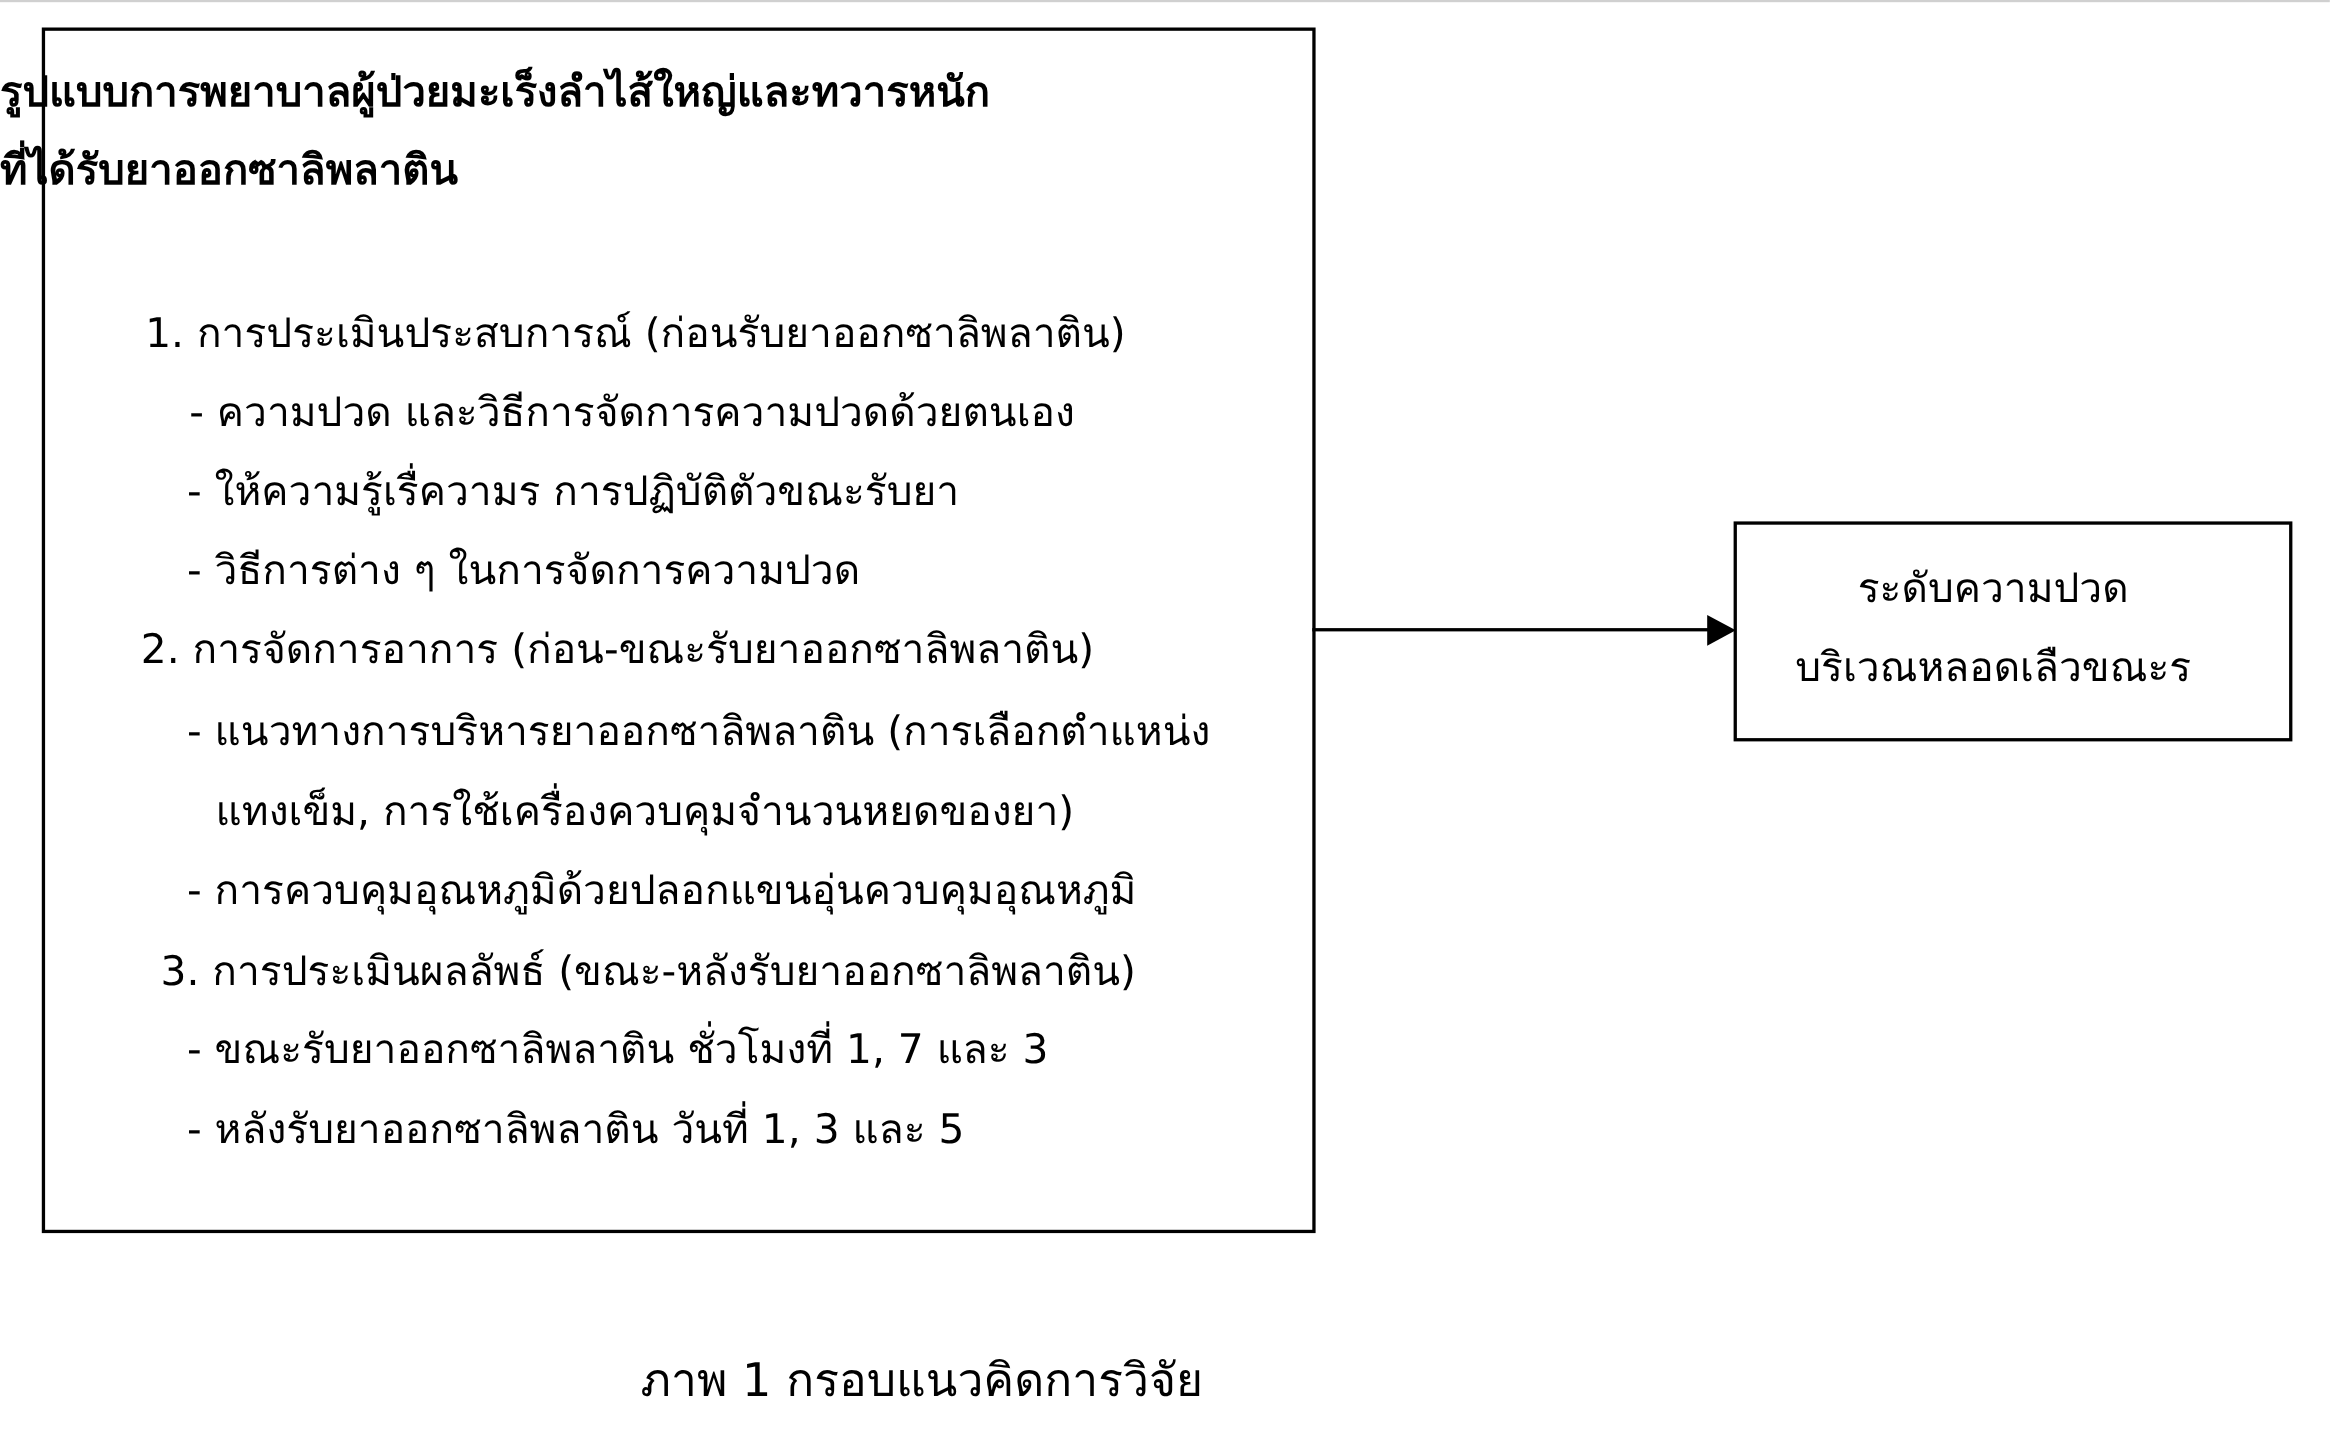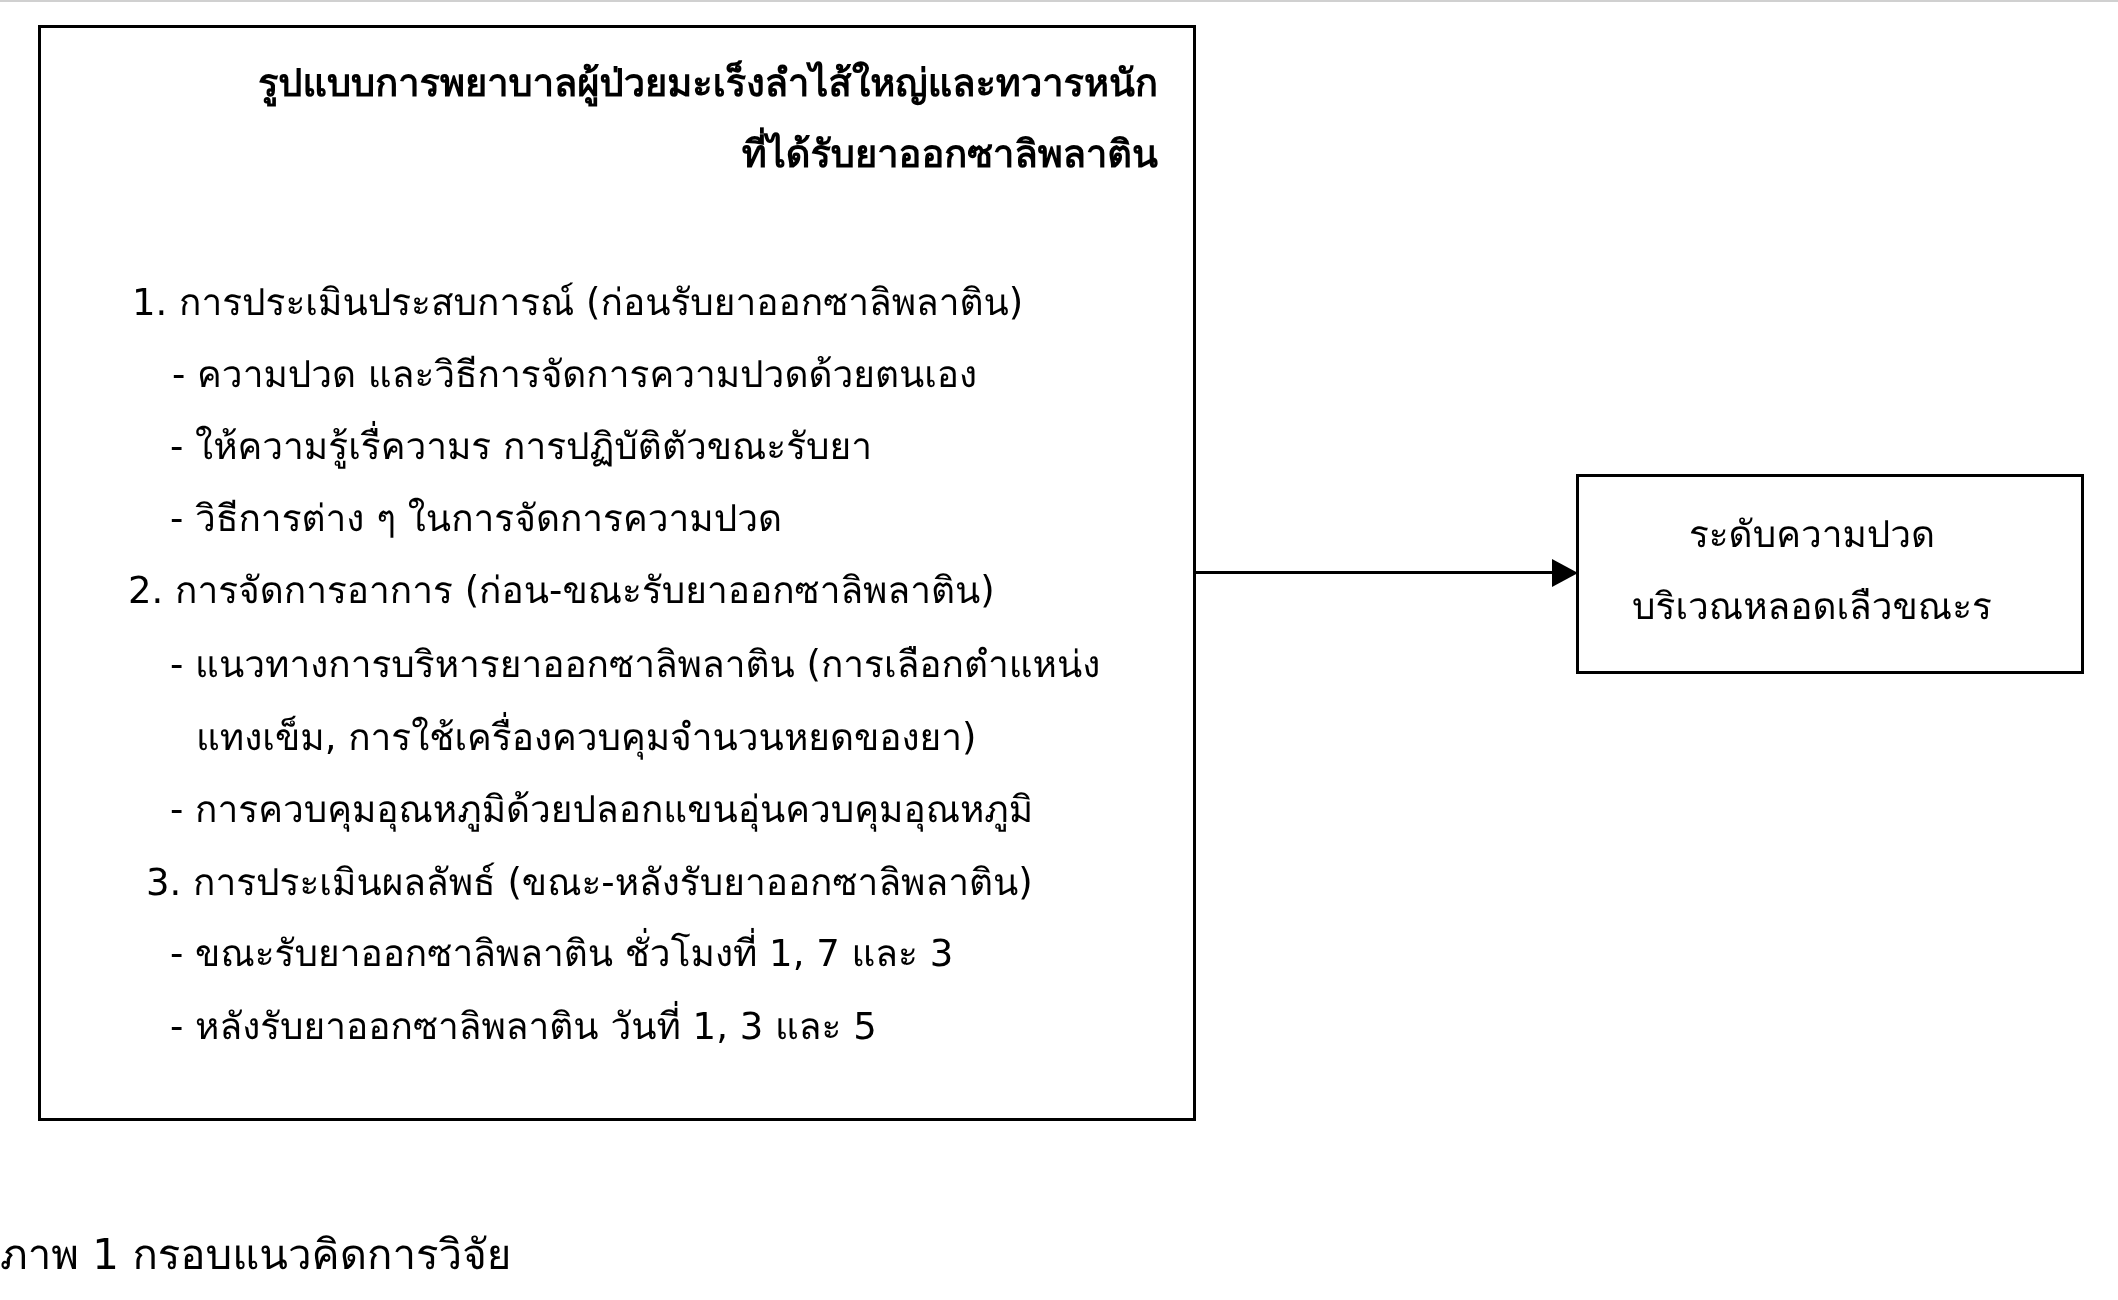--- a/index.html
+++ b/index.html
@@ -4,25 +4,25 @@
 <style>
   html, body { margin: 0; padding: 0; background: #ffffff; }
   body { width: 2118px; height: 1300px; position: relative; overflow: hidden;
          font-family: "DejaVu Sans", "Liberation Sans", sans-serif; color: #000; }
   .topline { position: absolute; left: 0; top: 0; width: 2118px; height: 2px; background: #d0d0d0; }
   .box-left { position: absolute; left: 38px; top: 25px; width: 1152px; height: 1090px;
               border: 3px solid #000; box-sizing: content-box; }
   .box-right { position: absolute; left: 1576px; top: 474px; width: 502px; height: 194px;
                border: 3px solid #000; }
   .t { position: absolute; white-space: nowrap; line-height: 1; }
-  .title { font-size: 38px; font-weight: bold; left: 0; width: 1158px; text-align: right; }
+  .title { font-size: 38px; font-weight: bold; left: 0; width: 1158px; text-align: left; }
   .h { font-size: 37px; font-weight: normal; }
   .b { font-size: 37px; }
   .rt { font-size: 37px; left: 1576px; width: 472px; text-align: center; }
-  .caption { font-size: 42px; left: 0; width: 1676px; }
+  .caption { font-size: 42px; left: 0; width: 1676px; text-align: center; }
   .arrow-line { position: absolute; left: 1193px; top: 571px; width: 362px; height: 3px; background: #000; }
   .arrow-head { position: absolute; left: 1552px; top: 559px; width: 0; height: 0;
                 border-top: 14px solid transparent; border-bottom: 14px solid transparent;
                 border-left: 26px solid #000; }
 </style>
 </head>
 <body>
 
 <div class="topline"></div>
 

